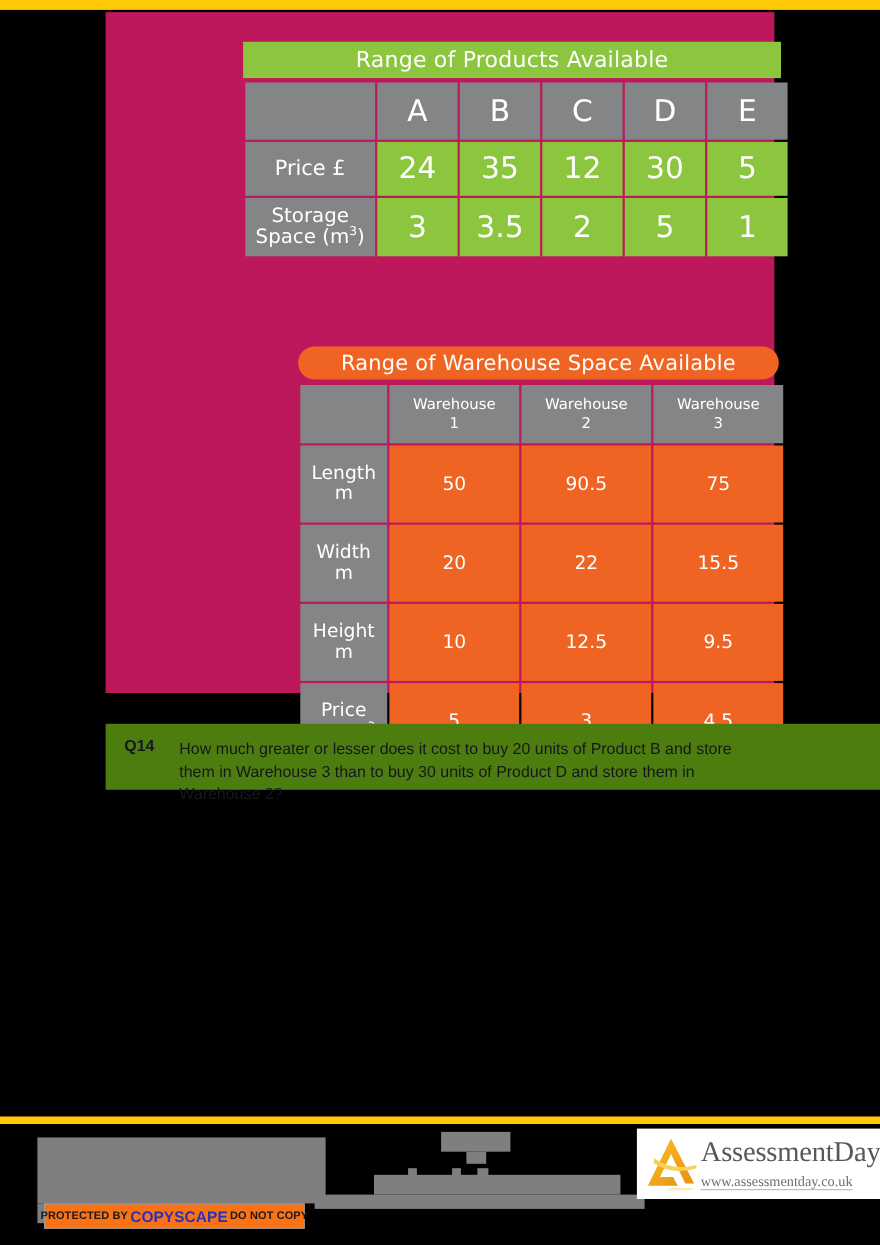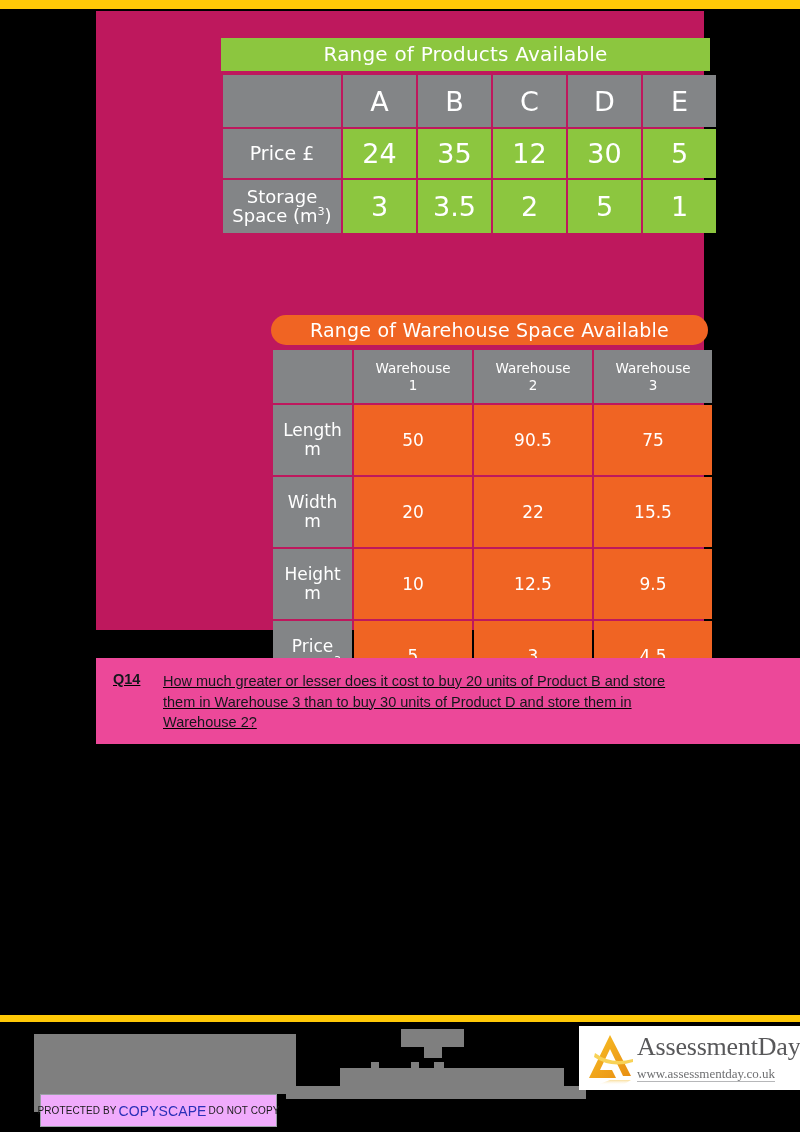--- a/index.html
+++ b/index.html
@@ -74,23 +74,22 @@
   #warehouse-table td.lbl{font-size:17px;line-height:1.1;}
   #warehouse-table td.hdr{font-size:13.5px;line-height:1.25;}
   .wrow td{height:70px;}
   .wrow-h td{height:53px;}
 
   sup{font-size:.62em;vertical-align:super;line-height:0;}
 
   
   .question-box{
     position:absolute;left:96px;top:658px;
-    width:704px;height:86px;
-    background:#ec4899;
-    text-decoration:underline;
+    width:704px;height:60px;
+    background:#4d7c0f;
   }
   .question-inner{
     display:flex;
     padding:13px 0 0 17px;
   }
   .q-num{
     color:#15181C;
     font-size:14.5px;
     font-weight:bold;
     flex:0 0 auto;
@@ -122,27 +121,27 @@
   #redact-mid-a {left:401px;top:1029px; width:63px; height:18px;}
   #redact-mid-b {left:424px;top:1047px; width:18px; height:11px;}
   #redact-mid-c {left:340px;top:1068px; width:224px;height:18px;}
   #redact-mid-d {left:371px;top:1062px; width:8px;  height:7px;}
   #redact-mid-e {left:411px;top:1062px; width:8px;  height:7px;}
   #redact-mid-f {left:434px;top:1062px; width:10px; height:7px;}
   #redact-bottom{left:286px;top:1086px; width:300px;height:13px;}
 
   .copyscape{
     position:absolute;left:40px;top:1094px;
-    width:237px;height:33px;
-    background:#f0abfc;
+    width:237px;height:23px;
+    background:#f97316;
     border:1px solid #9AA0A6;
     box-sizing:border-box;
     display:flex;align-items:center;justify-content:center;
     font-family:"Liberation Sans", sans-serif;
-    font-size:10px;font-weight:normal;
+    font-size:10px;font-weight:bold;
     letter-spacing:.1px;
     color:#1A1A1A;
     white-space:nowrap;
   }
   .copyscape .cs-brand{color:#2B30B8;font-size:14px;padding:0 2px;text-align:right;}
 
   .ad-logo{
     position:absolute;left:579px;top:1026px;
     width:226px;height:64px;
     background:#FFFFFF;

